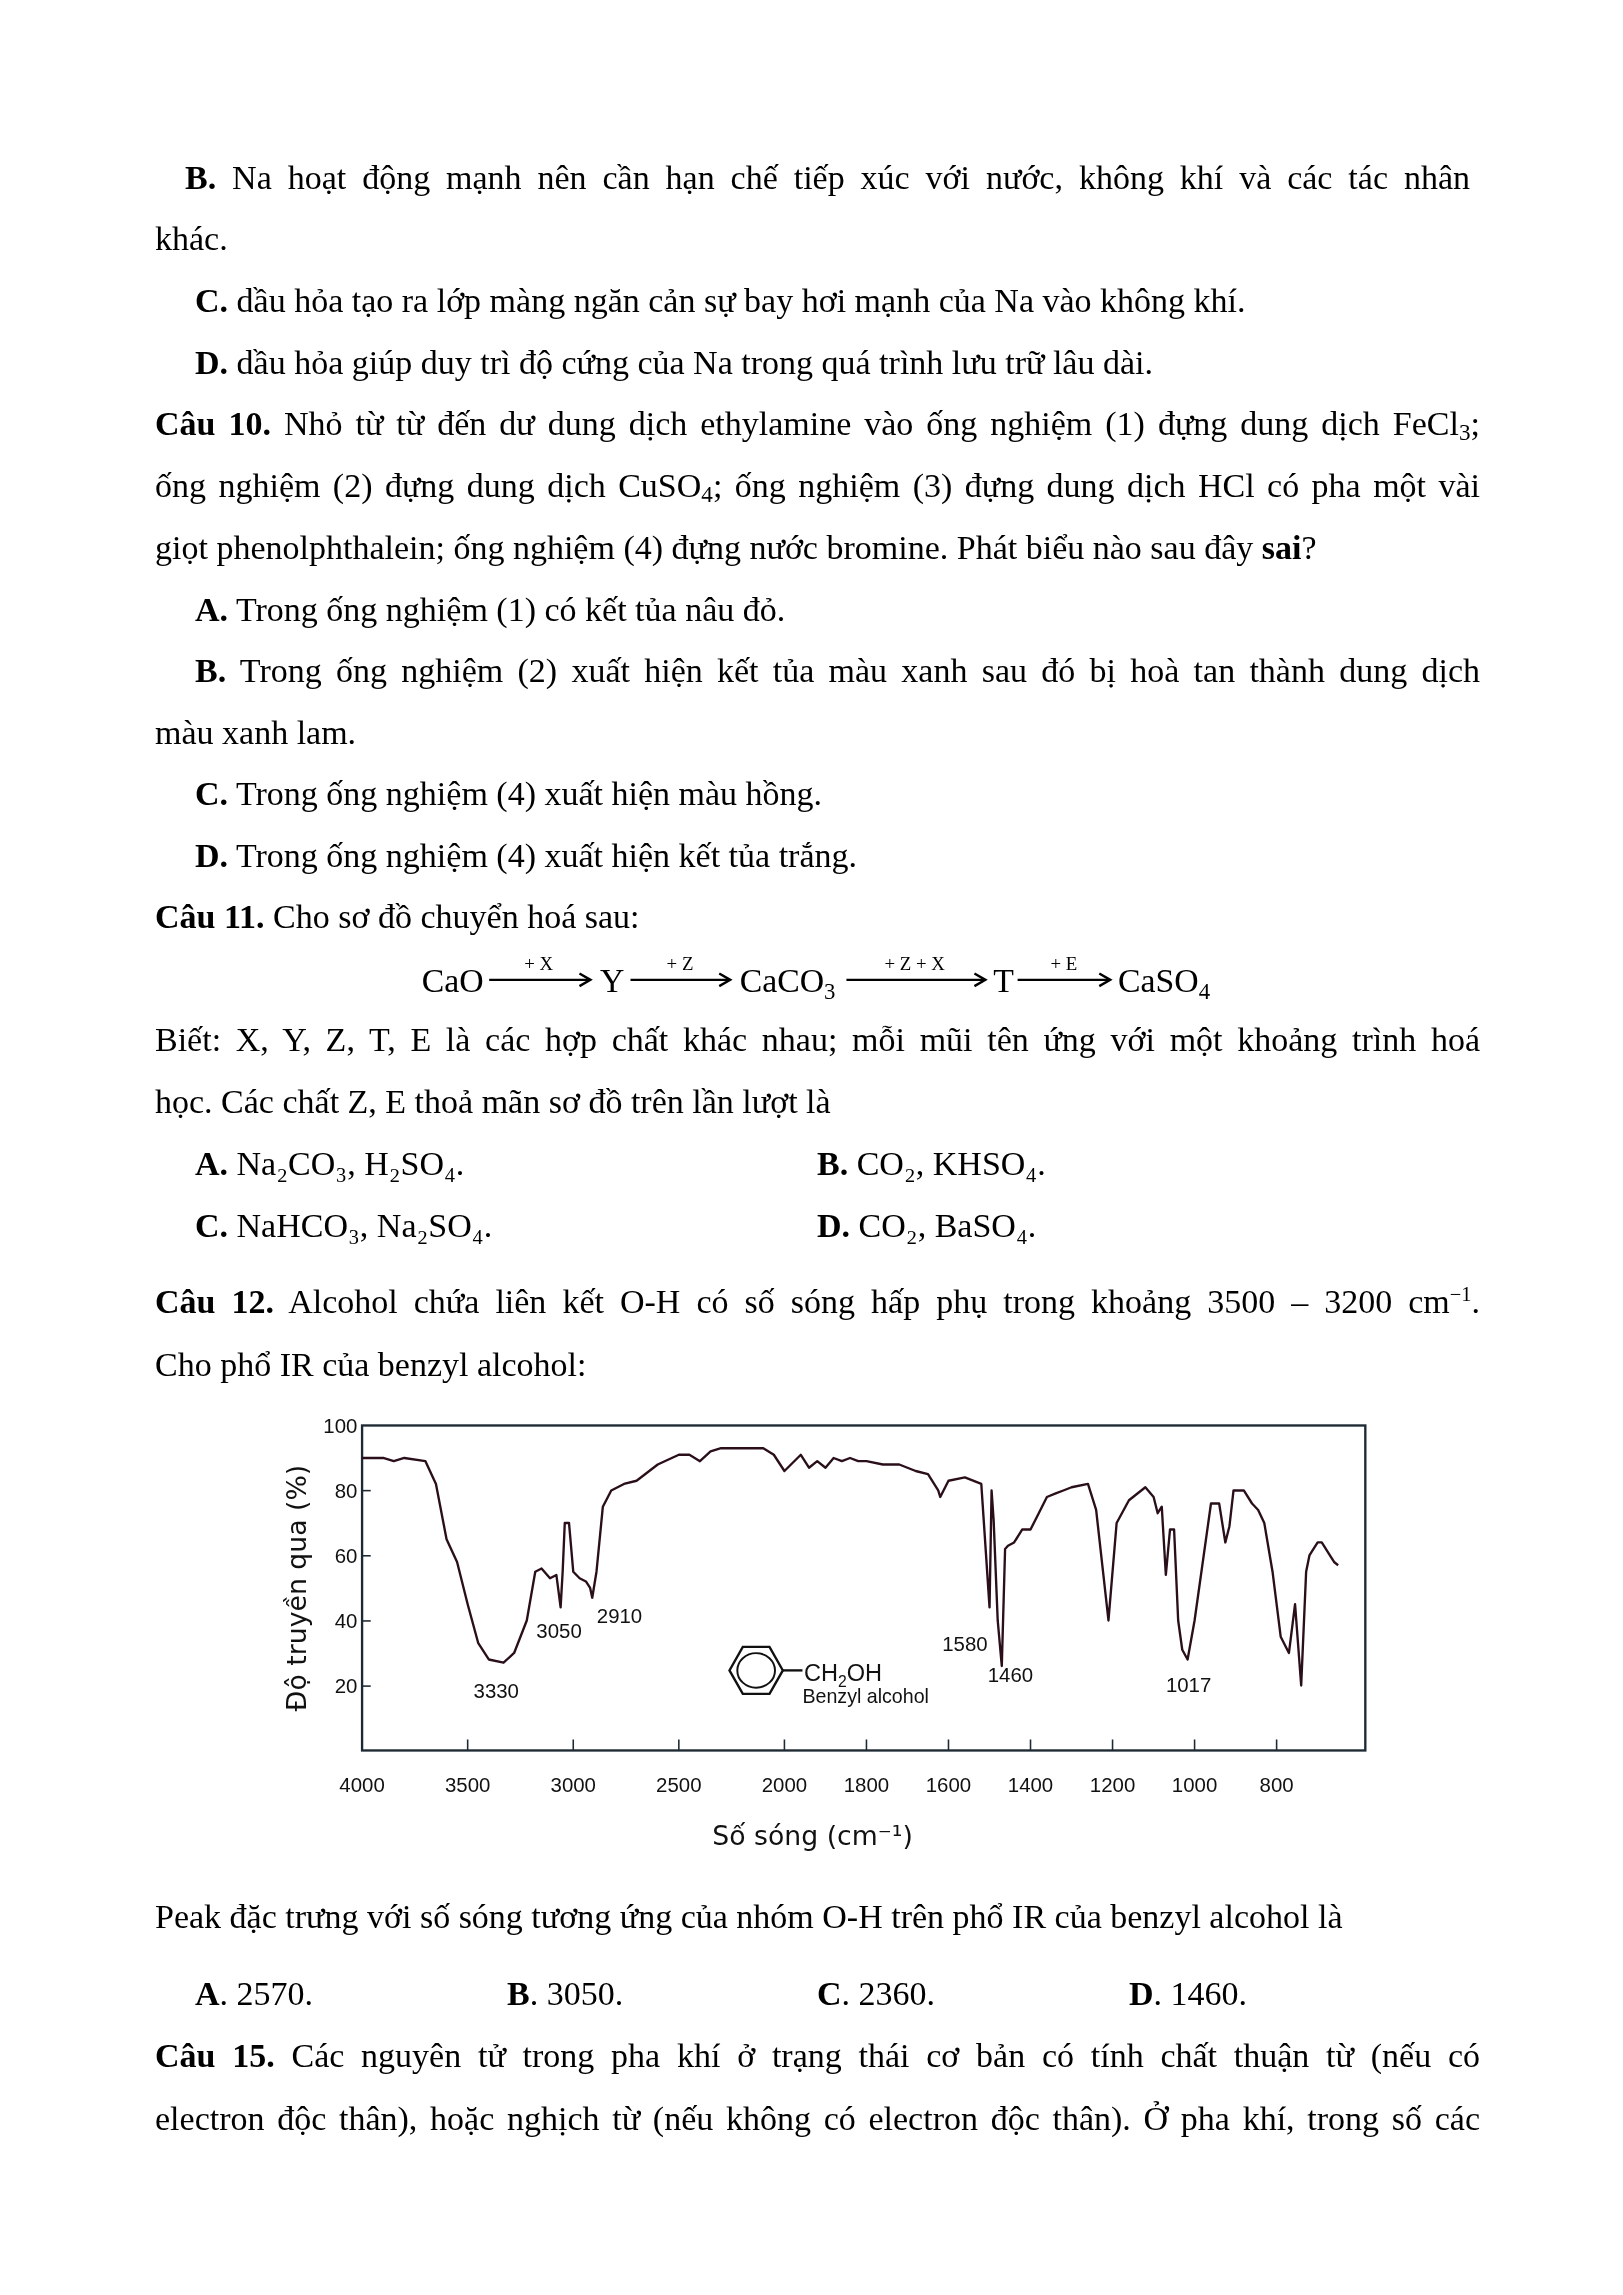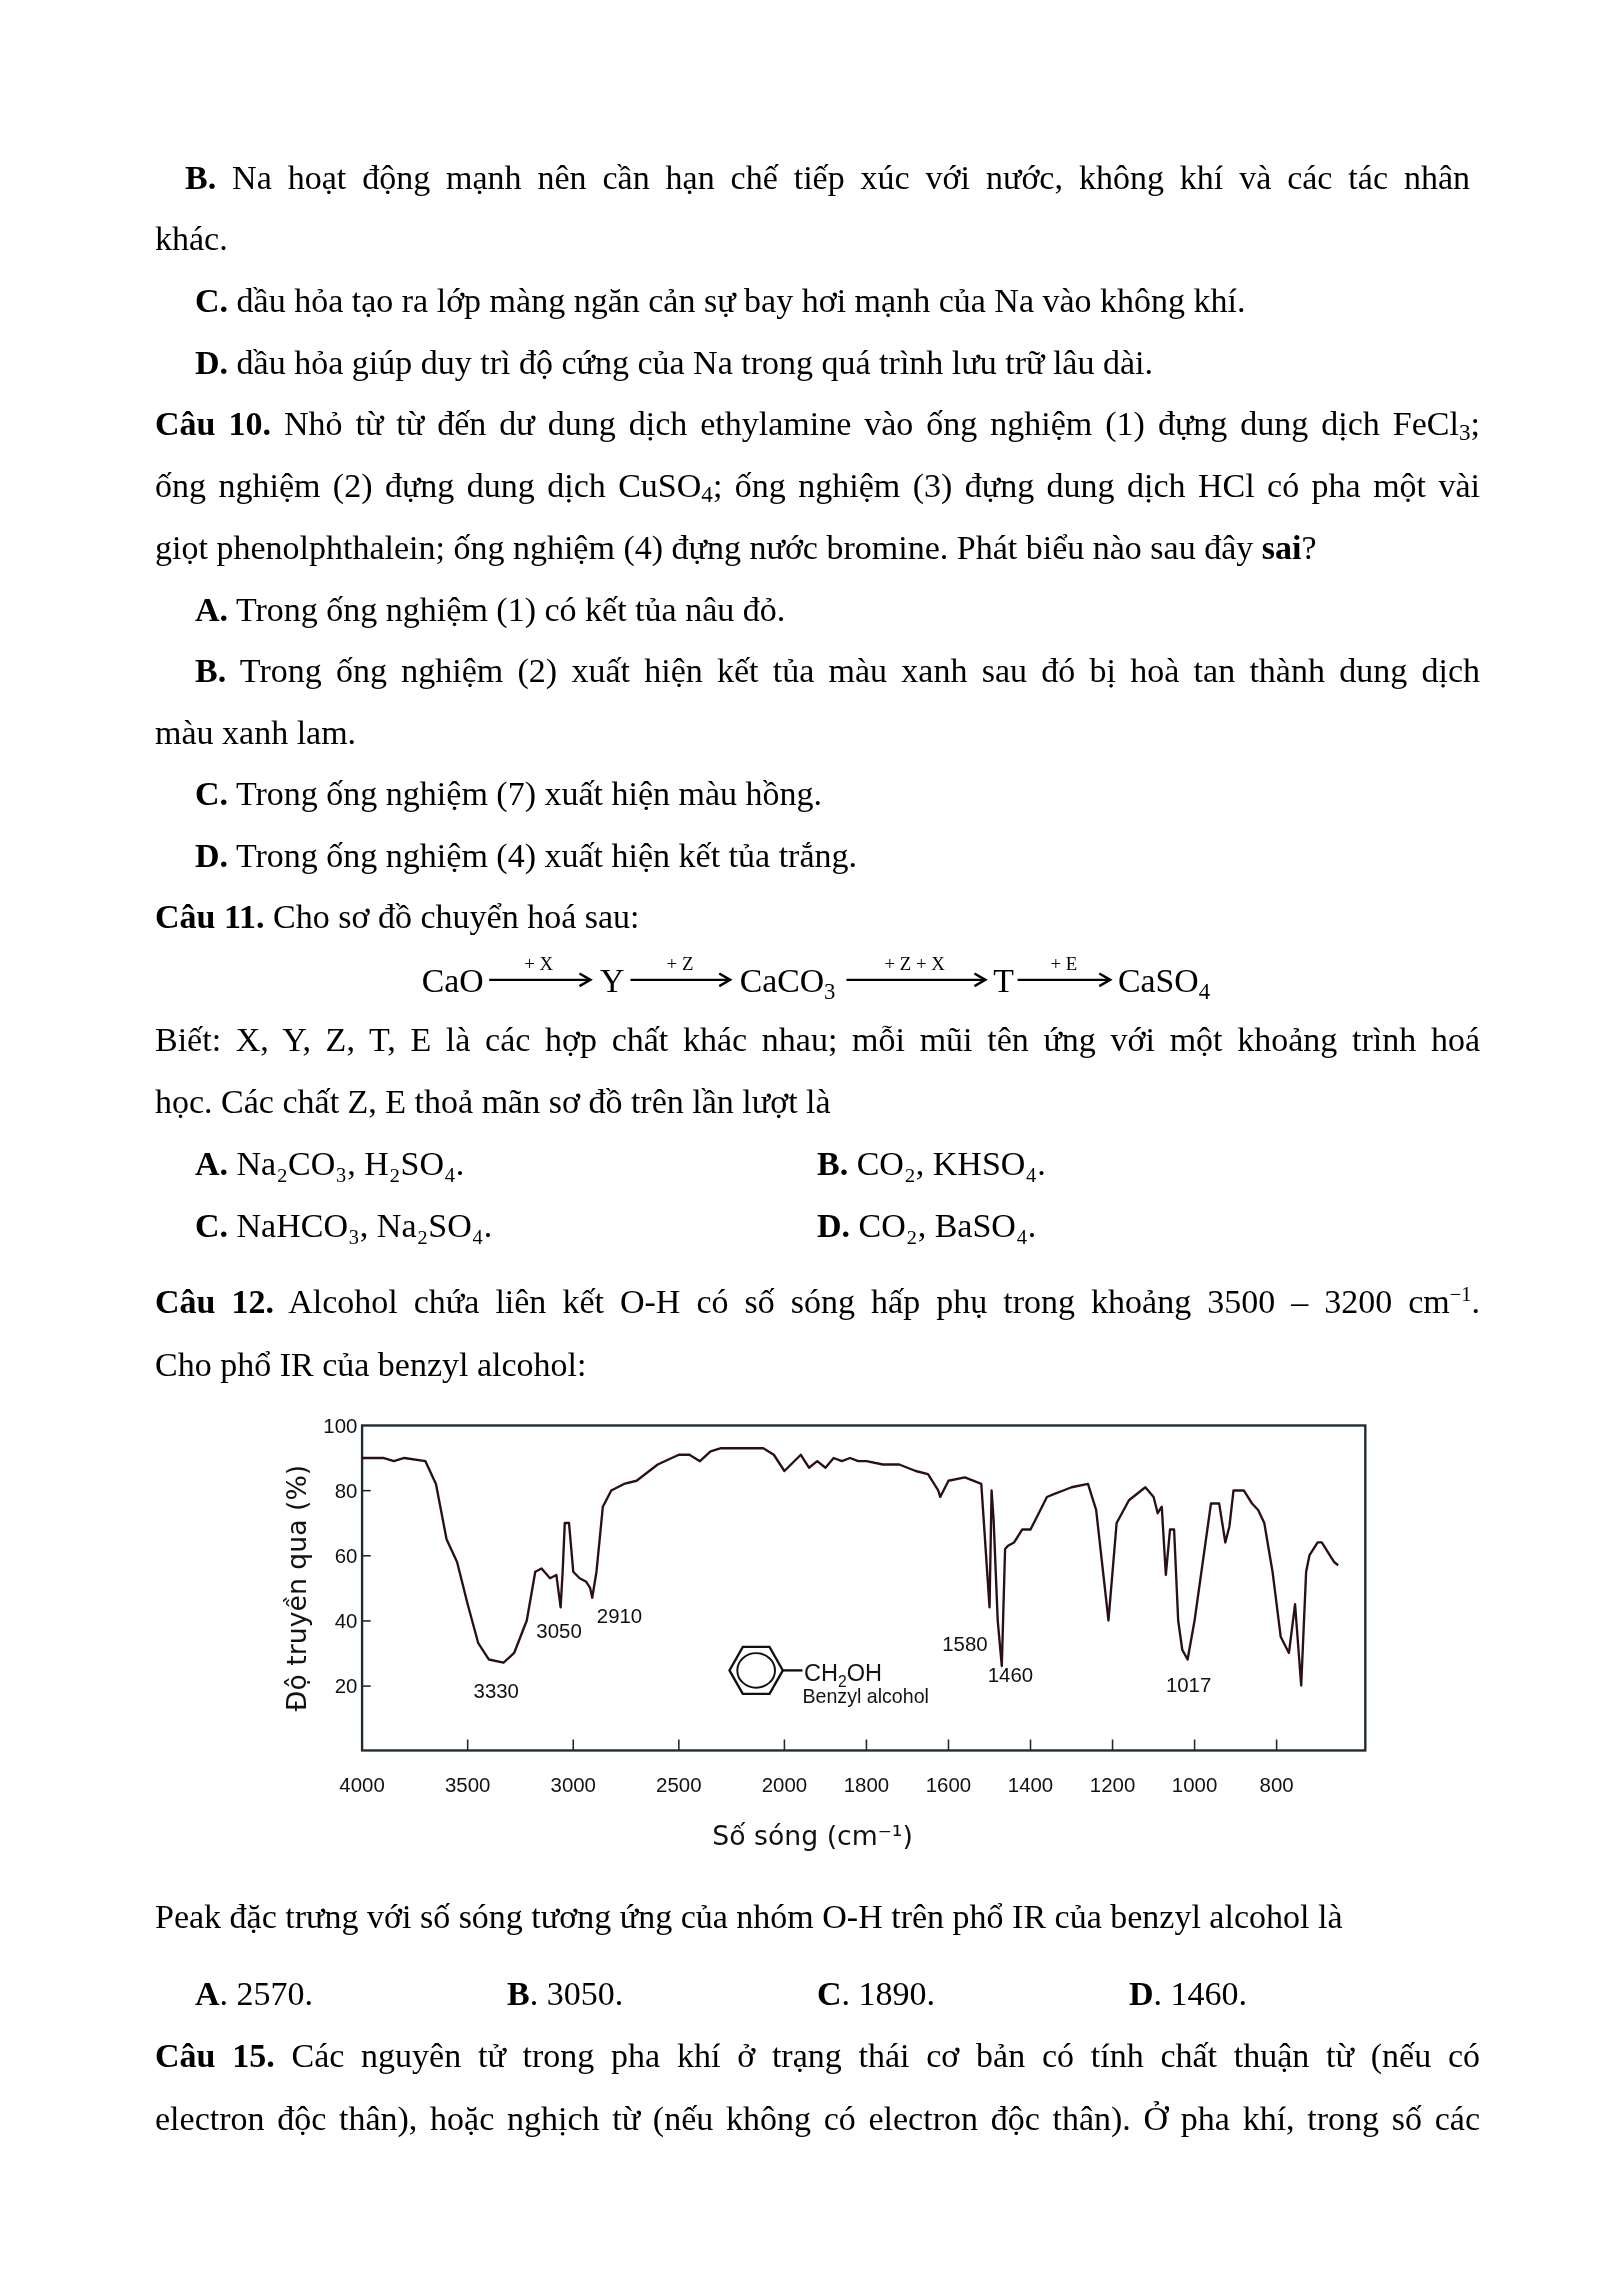--- a/index.html
+++ b/index.html
@@ -47,21 +47,21 @@
   <b>A.</b>
   <span>Trong ống nghiệm (1) có kết tủa nâu đỏ.</span>
 </div>
 <div class="line just" style="left:195px; top:654px; width:1285px;">
   <b>B.</b>
   <span>Trong ống nghiệm (2) xuất hiện kết tủa màu xanh sau đó bị hoà tan thành dung dịch</span>
 </div>
 <div class="line" style="left:155px; top:716px;">màu xanh lam.</div>
 <div class="line" style="left:195px; top:777px;">
   <b>C.</b>
-  <span>Trong ống nghiệm (7) xuất hiện màu hồng.</span>
+  <span>Trong ống nghiệm (4) xuất hiện màu hồng.</span>
 </div>
 <div class="line" style="left:195px; top:839px;">
   <b>D.</b>
   <span>Trong ống nghiệm (4) xuất hiện kết tủa trắng.</span>
 </div>
 
 <div class="line" style="left:155px; top:900px;">
   <b>Câu 11.</b>
   <span>Cho sơ đồ chuyển hoá sau:</span>
 </div>
@@ -189,21 +189,21 @@
 
 <div class="line" style="left:155px; top:1900px;">Peak đặc trưng với số sóng tương ứng của nhóm O-H trên phổ IR của benzyl alcohol là</div>
 
 <div class="opt" style="left:195px; top:1977px;">
   <b>A</b><span>. 2570.</span>
 </div>
 <div class="opt" style="left:507px; top:1977px;">
   <b>B</b><span>. 3050.</span>
 </div>
 <div class="opt" style="left:817px; top:1977px;">
-  <b>C</b><span>. 1890.</span>
+  <b>C</b><span>. 2360.</span>
 </div>
 <div class="opt" style="left:1129px; top:1977px;">
   <b>D</b><span>. 1460.</span>
 </div>
 
 <div class="line just" style="left:155px; top:2039px; width:1325px;">
   <b>Câu 15.</b>
   <span>Các nguyên tử trong pha khí ở trạng thái cơ bản có tính chất thuận từ (nếu có</span>
 </div>
 <div class="line just" style="left:155px; top:2102px; width:1325px;">electron độc thân), hoặc nghịch từ (nếu không có electron độc thân). Ở pha khí, trong số các</div>

